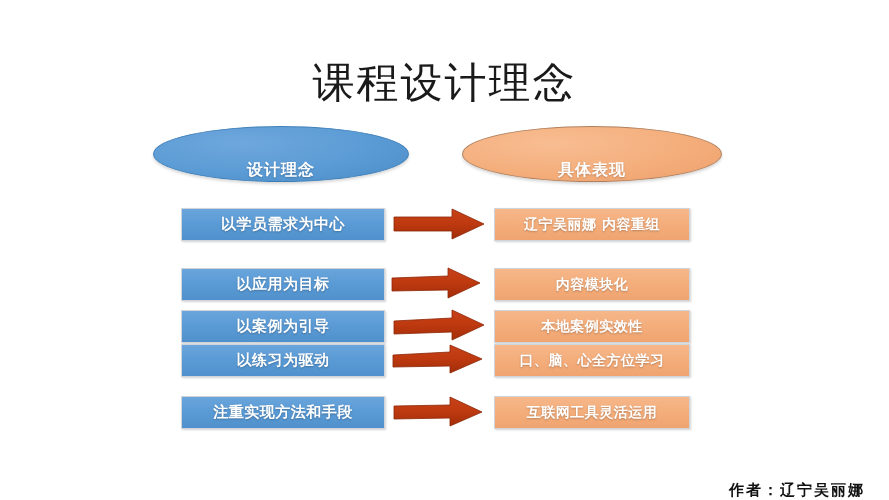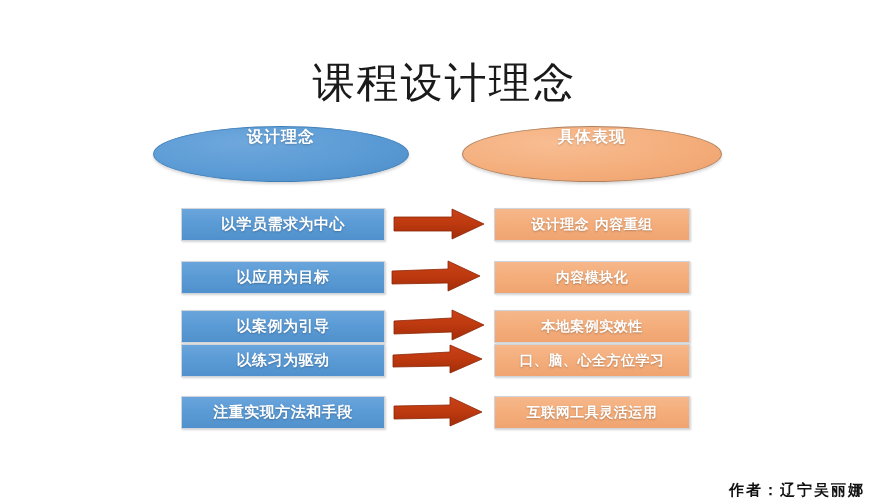--- a/index.html
+++ b/index.html
@@ -29,21 +29,21 @@
     color: #1a1a1a;
     letter-spacing: 2px;
     font-family: "DejaVu Sans", "Liberation Sans", sans-serif;
     margin-top: 19px;
   }
 
   
   .ellipse {
     position: absolute;
     display: flex;
-    align-items: flex-start;
+    align-items: flex-end;
     justify-content: center;
     border-radius: 50%;
     font-size: 16px;
     font-weight: bold;
     color: #ffffff;
     letter-spacing: 1px;
     text-shadow: 0 1px 2px rgba(0,0,0,0.22);
   }
   .ellipse-left {
     left: 153px;
@@ -148,25 +148,25 @@
         <linearGradient id="ag1" x1="0" y1="0" x2="0" y2="1">
           <stop offset="0%" stop-color="#C8421A"></stop>
           <stop offset="45%" stop-color="#C03A10"></stop>
           <stop offset="100%" stop-color="#A22D09"></stop>
         </linearGradient>
       </defs>
       <polygon points="2,10 60,10 60,2 92,17 60,32 60,24 2,24" fill="url(#ag1)" stroke="#8C2606" stroke-width="0.8"></polygon>
     </svg>
   </div>
   <div class="box box-right" style="top:0px;">
-    <span>设计理念 内容重组</span>
-  </div>
-</div>
-
-<div class="row" style="top:261px;font-family:Liberation Mono, monospace;">
+    <span>辽宁吴丽娜 内容重组</span>
+  </div>
+</div>
+
+<div class="row" style="top:268px;font-family:Liberation Mono, monospace;">
   <div class="box box-left" style="top:0px;">
     <span>以应用为目标</span>
   </div>
   <div class="arrow" style="top:-1px;left:390px;width:92px;height:34px;">
     <svg viewBox="0 0 92 34" preserveAspectRatio="none" aria-hidden="true">
       <defs>
         <linearGradient id="ag2" x1="0" y1="0" x2="0" y2="1">
           <stop offset="0%" stop-color="#C8421A"></stop>
           <stop offset="45%" stop-color="#C03A10"></stop>
           <stop offset="100%" stop-color="#A22D09"></stop>

